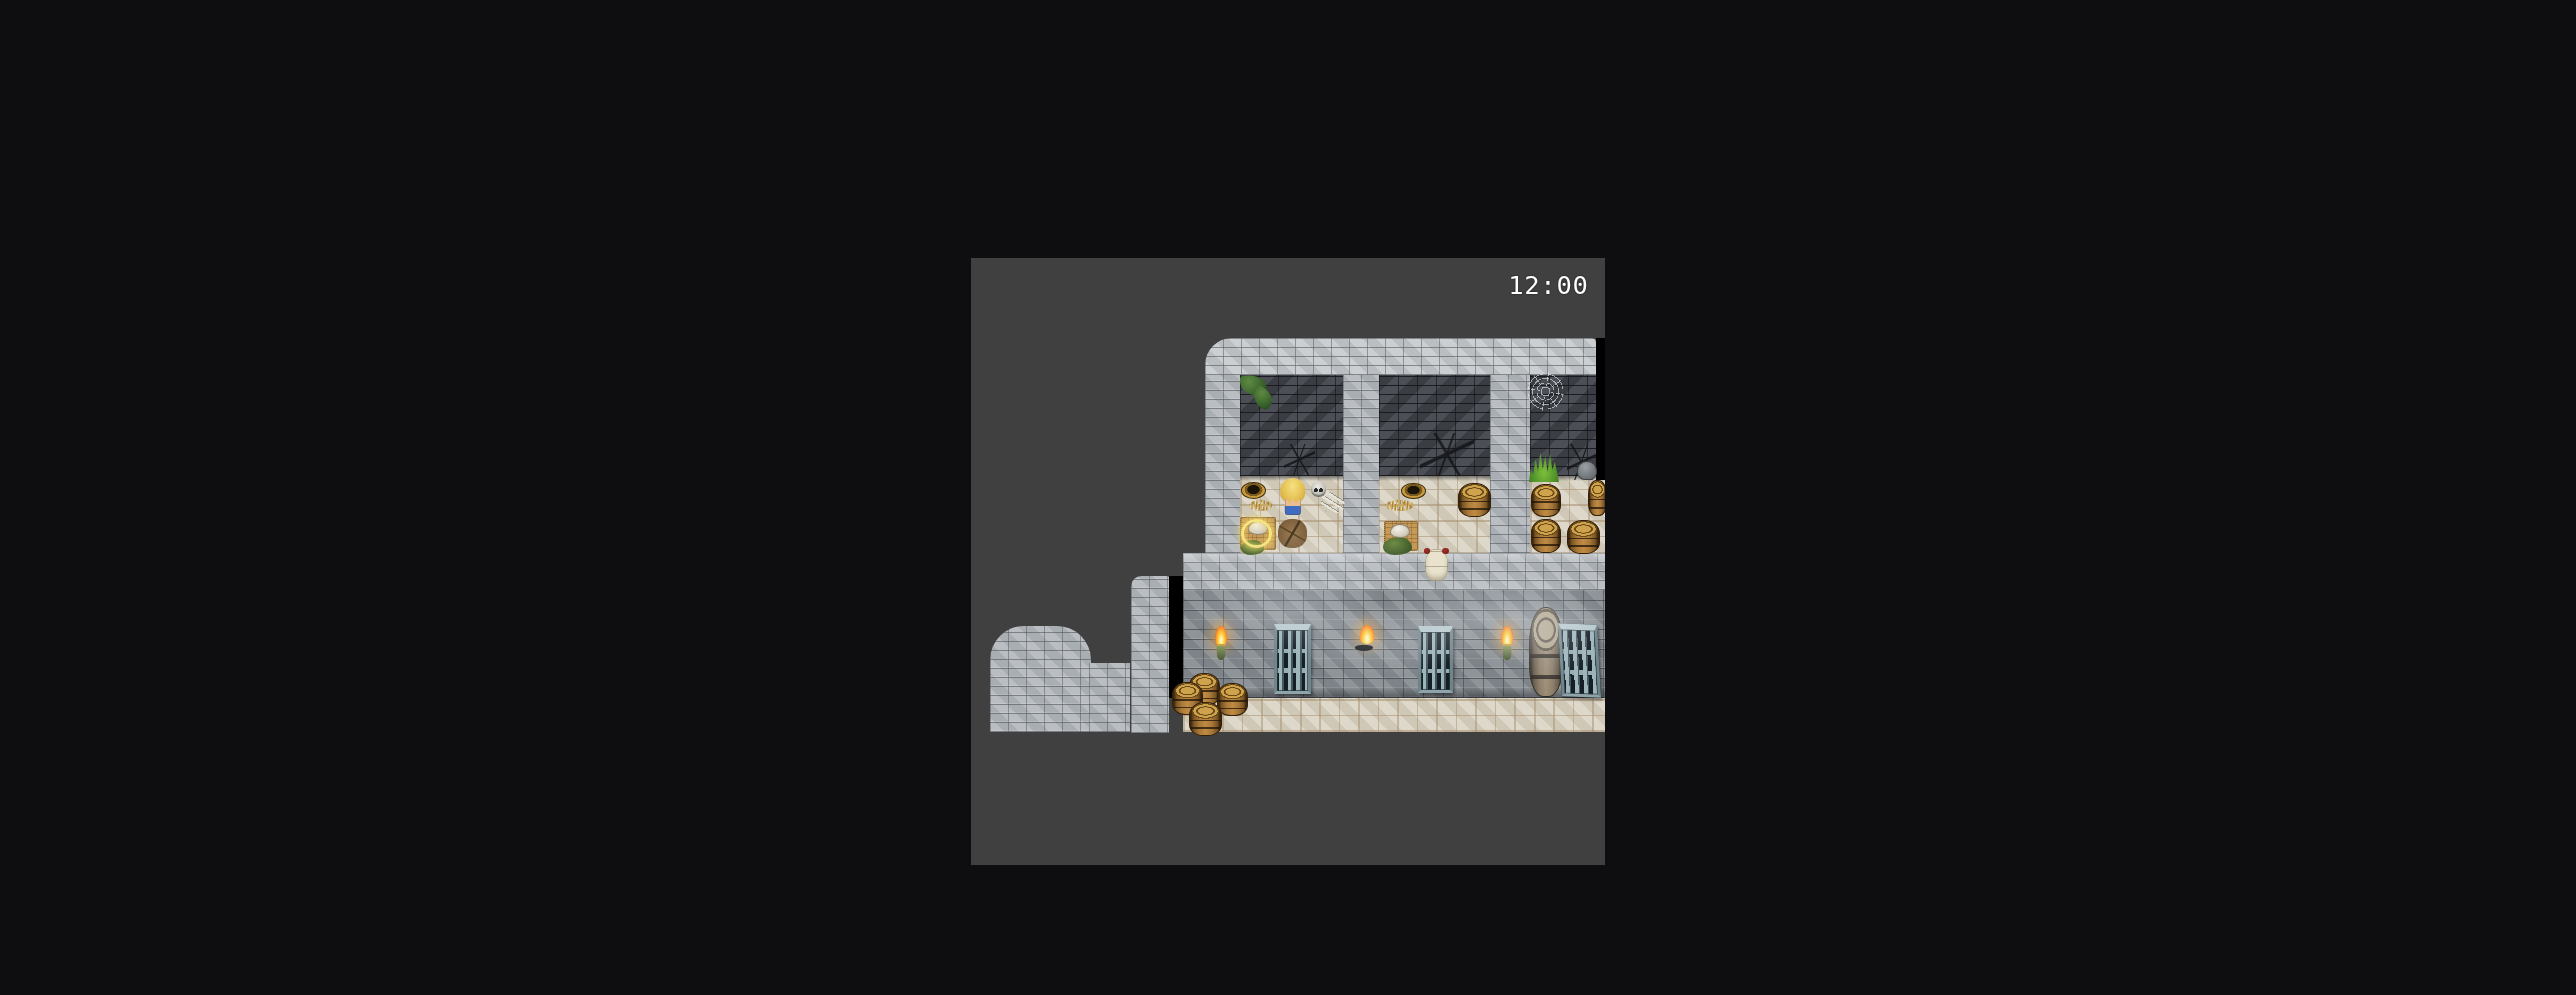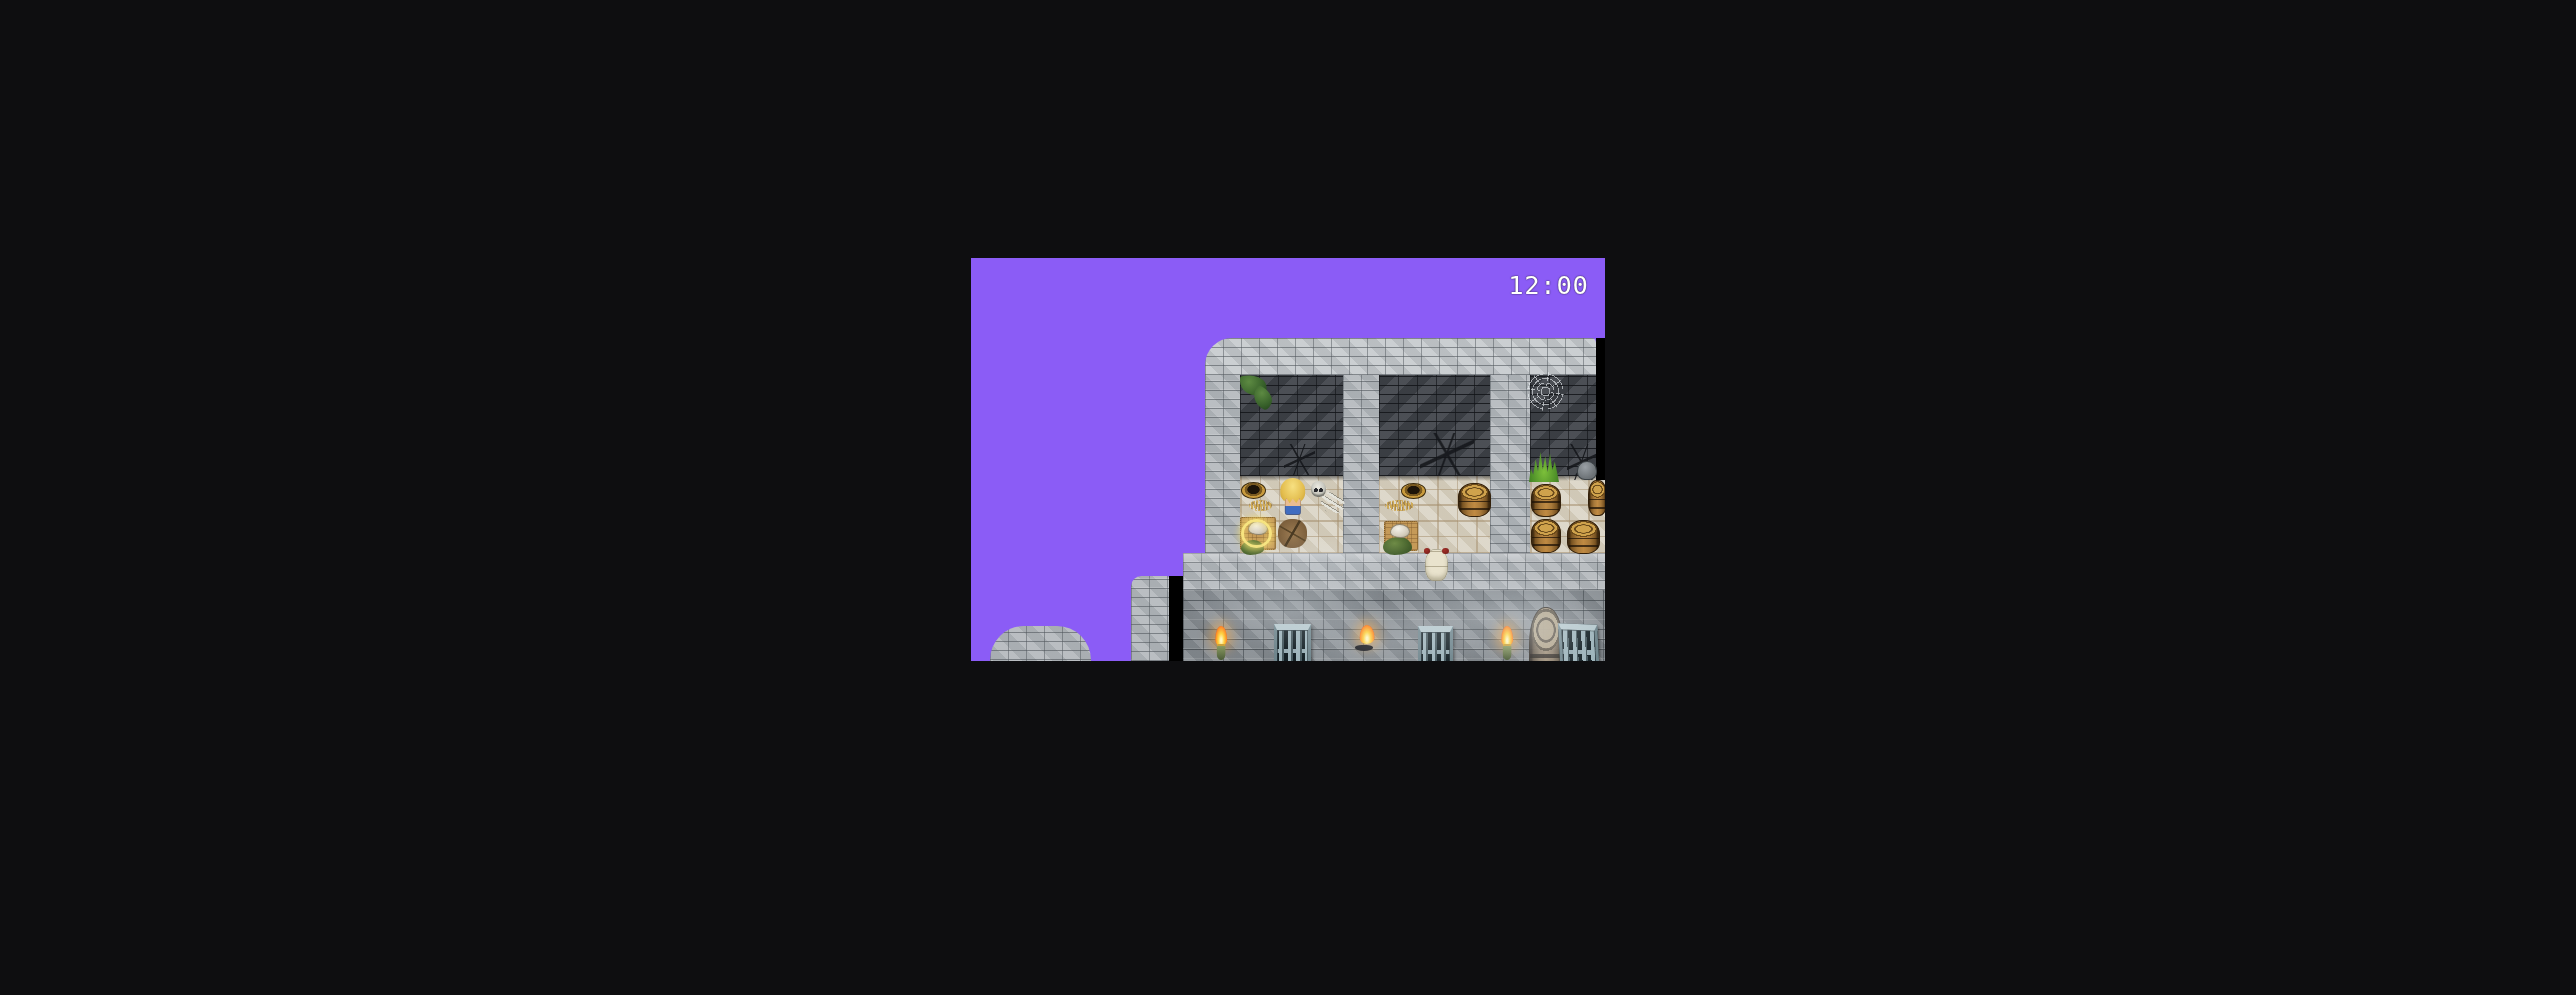--- a/index.html
+++ b/index.html
@@ -1,18 +1,18 @@
 <!DOCTYPE html>
 <html style="font-size:12px"><head>
 <meta charset="utf-8">
 <style>
   html,body{margin:0;padding:0;}
   body{width:2576px;height:995px;background:#0e0e10;overflow:hidden;font-family:"DejaVu Sans",sans-serif;}
   .stage{position:relative;width:2576px;height:995px;}
-  .game{position:absolute;left:971px;top:258px;width:634px;height:403px;background:#8b5cf6;overflow:hidden;}
+  .game{position:absolute;left:971px;top:258px;width:634px;height:607px;background:#404040;overflow:hidden;}
   .el{position:absolute;}
 
   
   .wall-light{
     background-color:#b4b9bd;
     background-image:
       repeating-linear-gradient(0deg, rgba(80,86,92,.6) 0 0.7px, rgba(255,255,255,.14) 0.7px 1.5px, rgba(0,0,0,0) 1.5px 9px),
       repeating-linear-gradient(90deg, rgba(80,86,92,.5) 0 0.7px, rgba(0,0,0,0) 0.7px 18px),
       repeating-linear-gradient(45deg, rgba(255,255,255,.08) 0 10.5px, rgba(70,76,82,.10) 10.5px 21px);
   }

